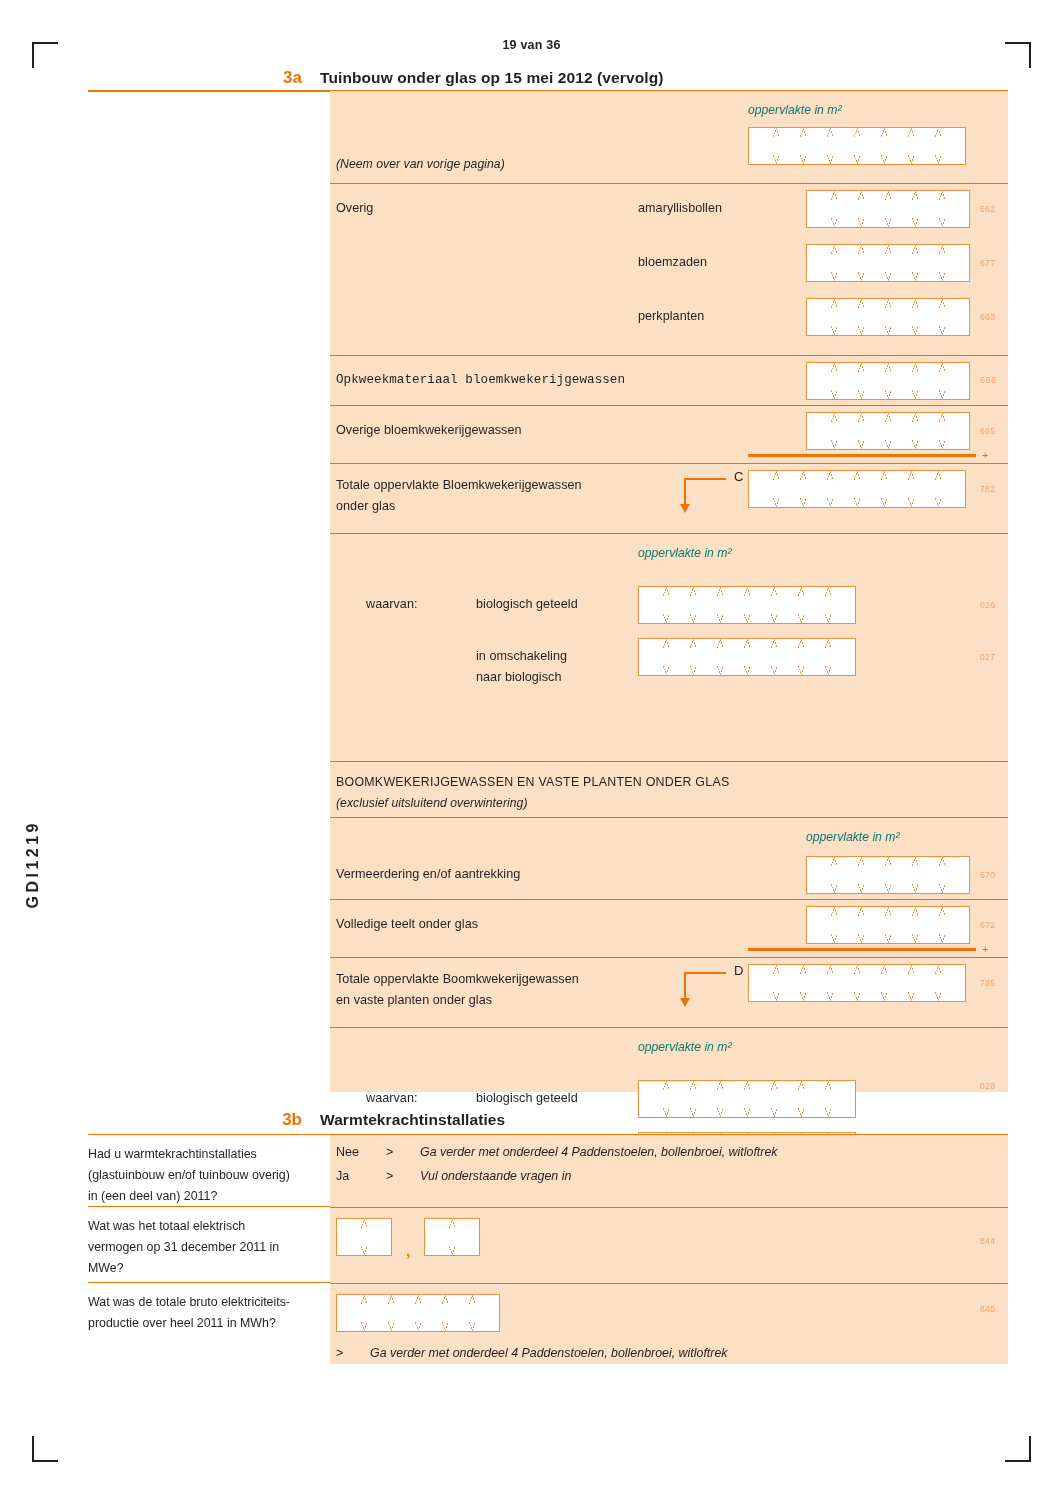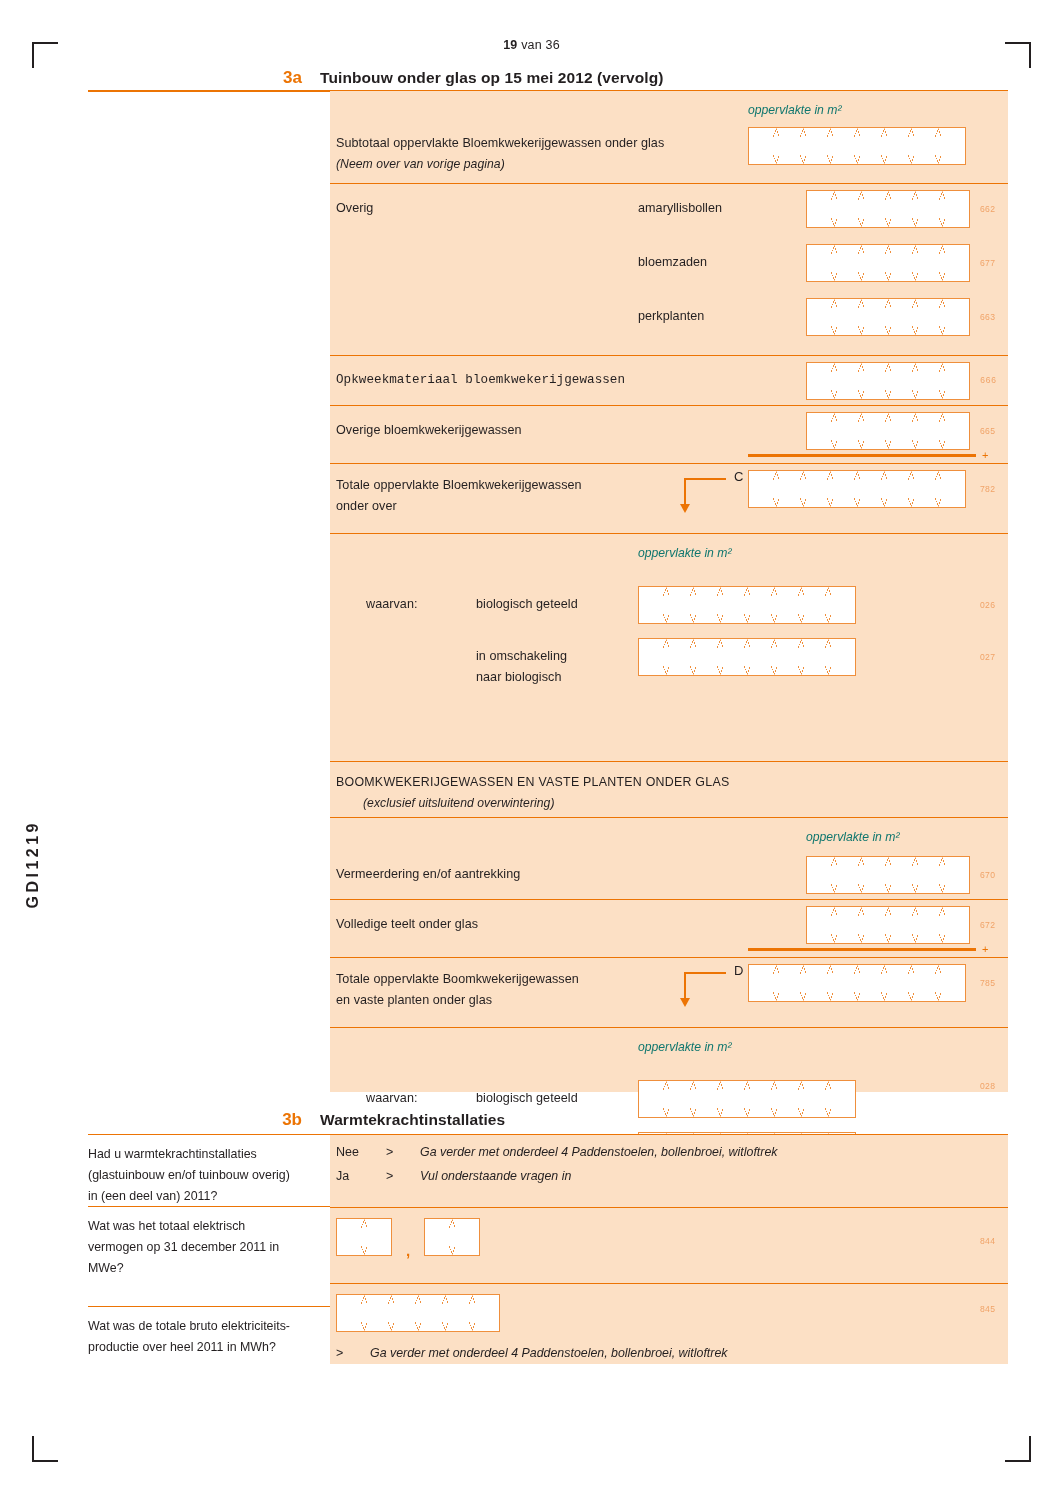--- a/index.html
+++ b/index.html
@@ -47,21 +47,21 @@
     position: absolute;
     top: 38px;
     left: 0;
     width: 1063px;
     text-align: center;
     font-size: 12.5px;
     color: #231f20;
     letter-spacing: .2px;
   }
   .page-num b { font-weight: bold; }
-  .page-num span { font-weight: normal; text-align: center; }
+  .page-num span { font-weight: bold; text-align: center; }
 
   
   .side-code {
     position: absolute;
     left: 24px;
     top: 820px;
     font-size: 16px;
     font-weight: bold;
     letter-spacing: 3.5px;
     color: #231f20;
@@ -315,21 +315,20 @@
   <div class="sec-num">3a</div>
   <div class="sec-title">Tuinbouw onder glas op 15 mei 2012 (vervolg)</div>
 </div>
 <div class="rule-3a"></div>
 
 <div class="panel" id="panel-3a">
 
   <div class="unit" style="left:418px; top:12px;">oppervlakte in m²</div>
 
   <div class="row" style="top:0; height:92px;">
-    <div class="lbl" style="left:6px; top:42px;">Subtotaal oppervlakte Bloemkwekerijgewassen onder glas</div>
     <div class="lbl ital" style="left:6px; top:63px;">(Neem over van vorige pagina)</div>
     <div class="comb" style="left:418px; top:36px;">
       <span class="cell"></span>
         <span class="cell"></span>
         <span class="cell"></span>
         <span class="cell"></span>
         <span class="cell"></span>
         <span class="cell"></span>
         <span class="cell"></span>
         <span class="cell"></span>
@@ -396,21 +395,21 @@
         <span class="cell"></span>
         <span class="cell"></span>
     </div>
     <div class="code" style="left:650px; top:20px;">665</div>
     <div class="sumline" style="left:418px; top:48px; width:228px;"></div>
     <div class="plus" style="left:652px; top:44px;">+</div>
   </div>
 
   <div class="row sep" style="top:372px; height:70px;">
     <div class="lbl" style="left:6px; top:11px;">Totale oppervlakte Bloemkwekerijgewassen</div>
-    <div class="lbl" style="left:6px; top:32px;">onder over</div>
+    <div class="lbl" style="left:6px; top:32px;">onder glas</div>
     <div class="marker" style="left:354px; top:14px;">
       <div class="m-h"></div>
         <div class="m-v"></div>
         <div class="m-head"></div>
       <div class="m-letter">C</div>
     </div>
     <div class="comb" style="left:418px; top:6px;">
       <span class="cell"></span>
         <span class="cell"></span>
         <span class="cell"></span>
@@ -451,21 +450,21 @@
         <span class="cell"></span>
         <span class="cell"></span>
         <span class="cell"></span>
     </div>
     <div class="code" style="left:650px; top:118px;">027</div>
   </div>
 
 
   <div class="row sep" style="top:670px; height:56px;">
     <div class="lbl caps" style="left:6px; top:10px;">BOOMKWEKERIJGEWASSEN EN VASTE PLANTEN ONDER GLAS</div>
-    <div class="lbl ital" style="left:6px; top:31px;margin-left:27px;">(exclusief uitsluitend overwintering)</div>
+    <div class="lbl ital" style="left:6px; top:31px;">(exclusief uitsluitend overwintering)</div>
   </div>
 
   <div class="row sep" style="top:726px; height:82px;">
     <div class="unit" style="left:476px; top:12px;">oppervlakte in m²</div>
     <div class="lbl" style="left:6px; top:46px;">Vermeerdering en/of aantrekking</div>
     <div class="comb" style="left:476px; top:38px;">
       <span class="cell"></span>
         <span class="cell"></span>
         <span class="cell"></span>
         <span class="cell"></span>
@@ -558,21 +557,21 @@
     <div>in (een deel van) 2011?</div>
   </div>
 </div>
 <div class="leftcol r" style="top:1206px; height:76px;">
   <div class="qtext">
     <div>Wat was het totaal elektrisch</div>
     <div>vermogen op 31 december 2011 in</div>
     <div>MWe?</div>
   </div>
 </div>
-<div class="leftcol r" style="top:1282px; height:82px;margin-top:24px;">
+<div class="leftcol r" style="top:1282px; height:82px;">
   <div class="qtext">
     <div>Wat was de totale bruto elektriciteits-</div>
     <div>productie over heel 2011 in MWh?</div>
   </div>
 </div>
 
 <div class="panel" id="panel-3b">
 
   <div class="row" style="top:0; height:72px;">
     <div class="ans-opt" style="left:6px; top:10px;">Nee</div>

